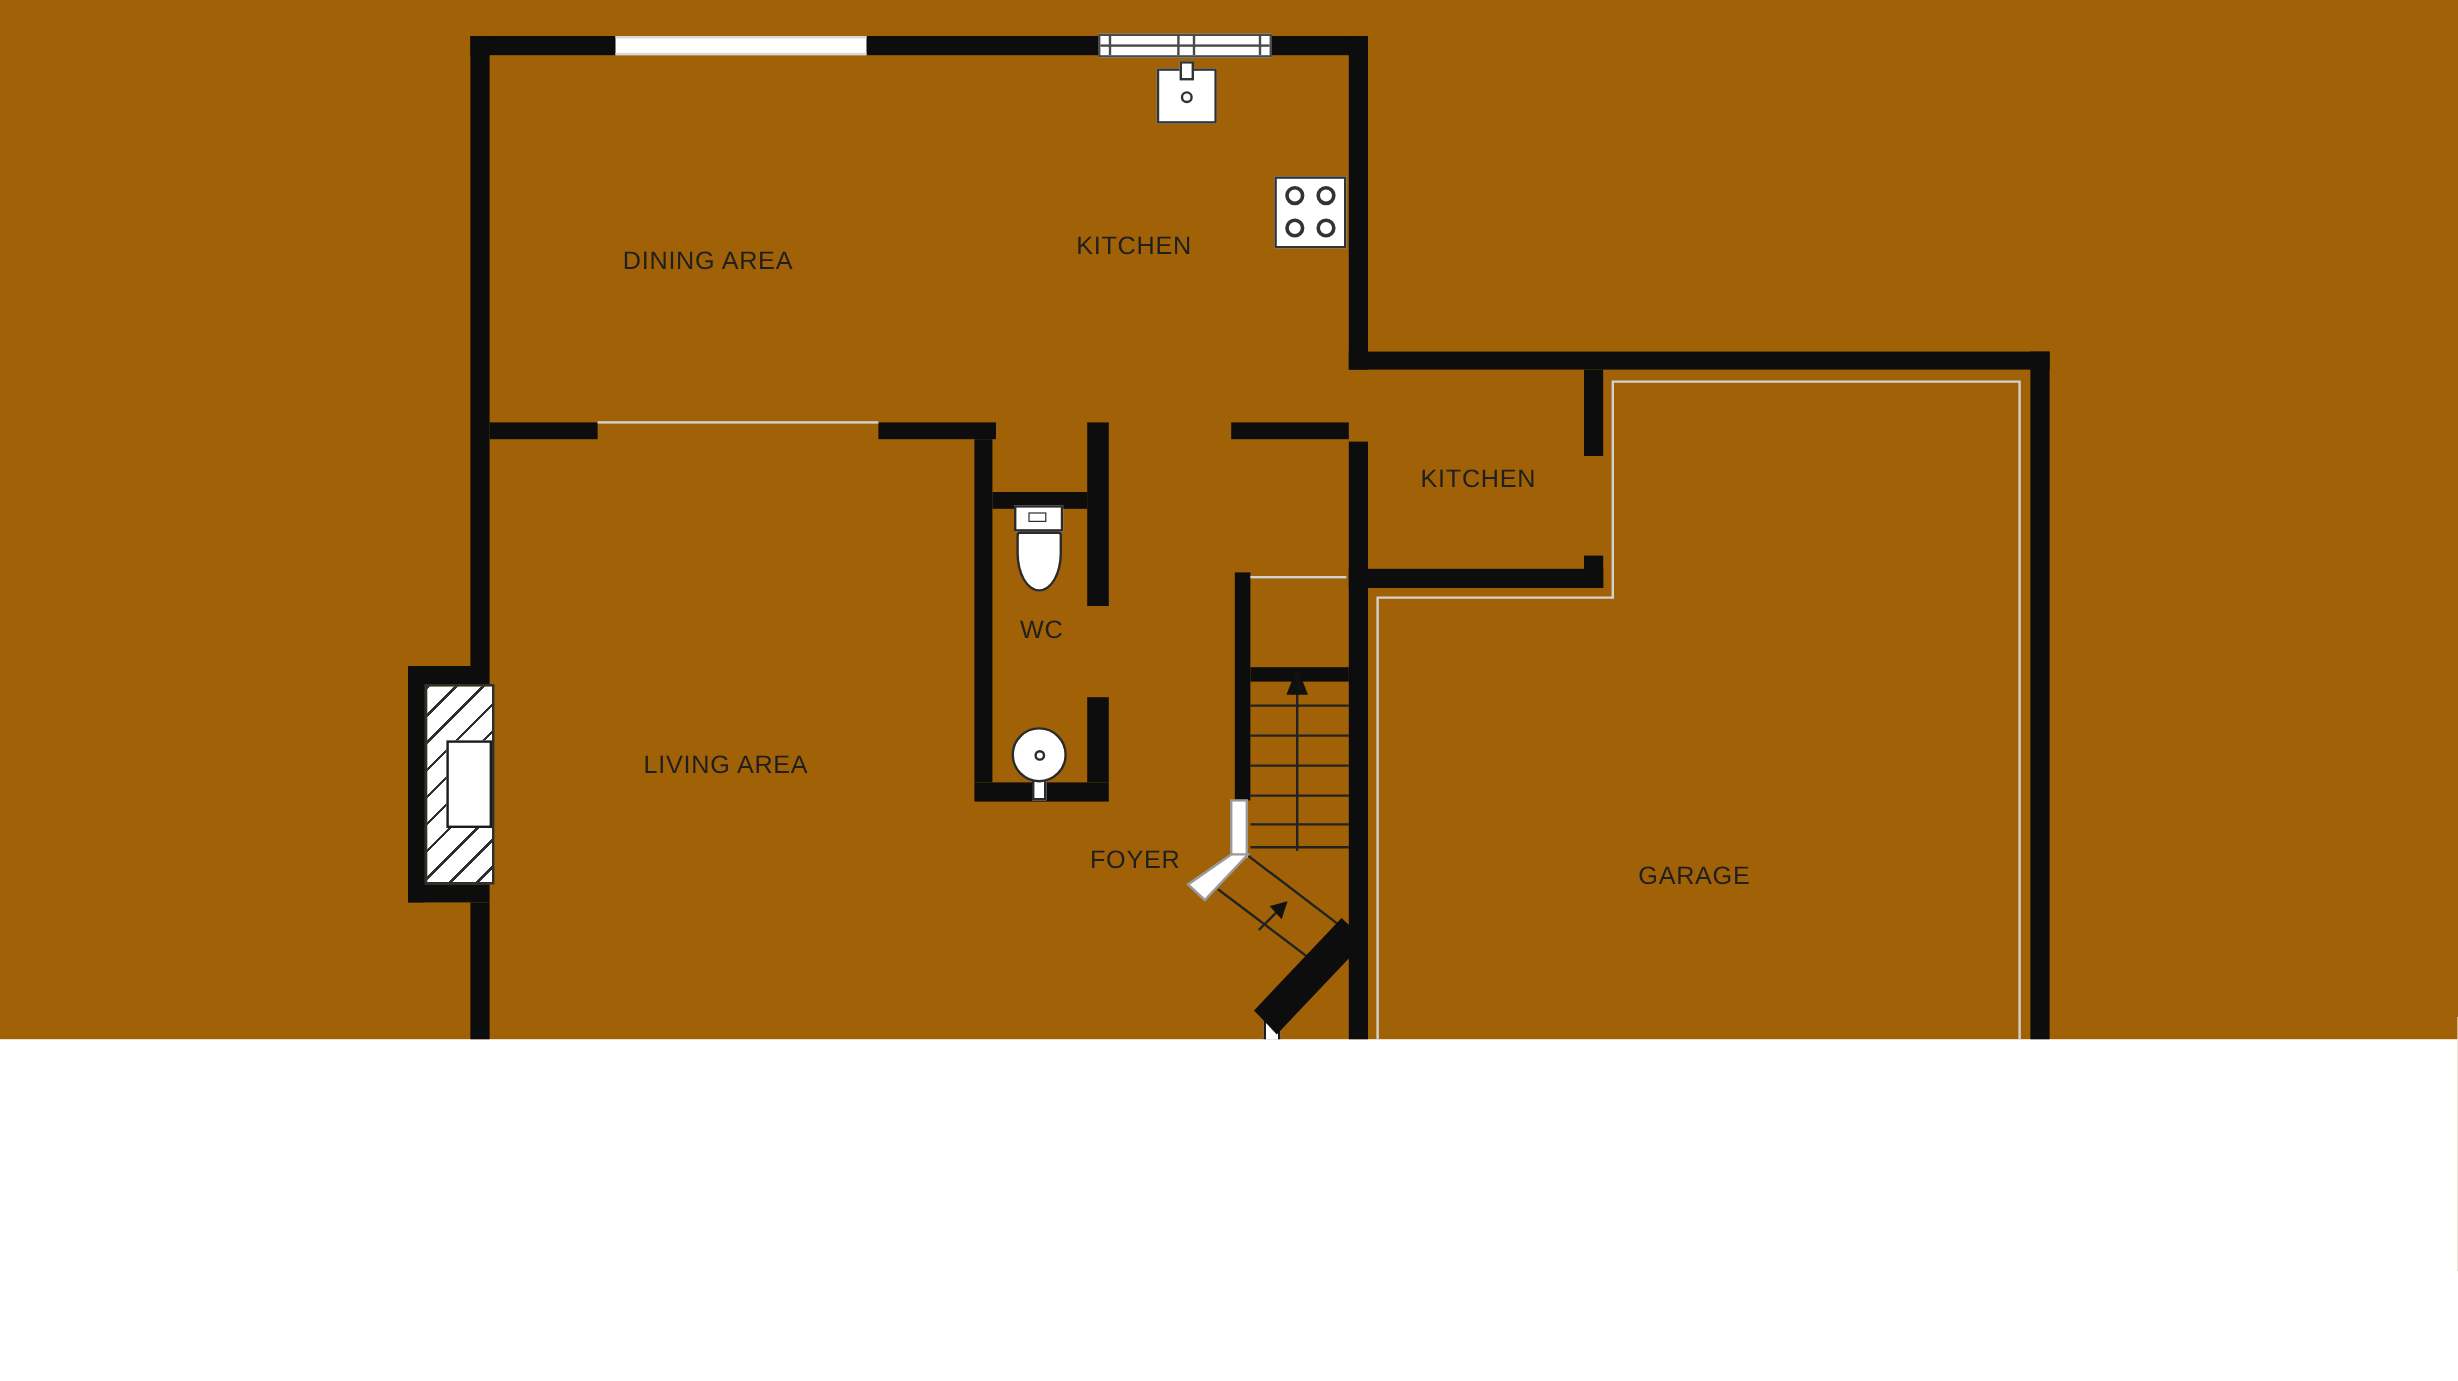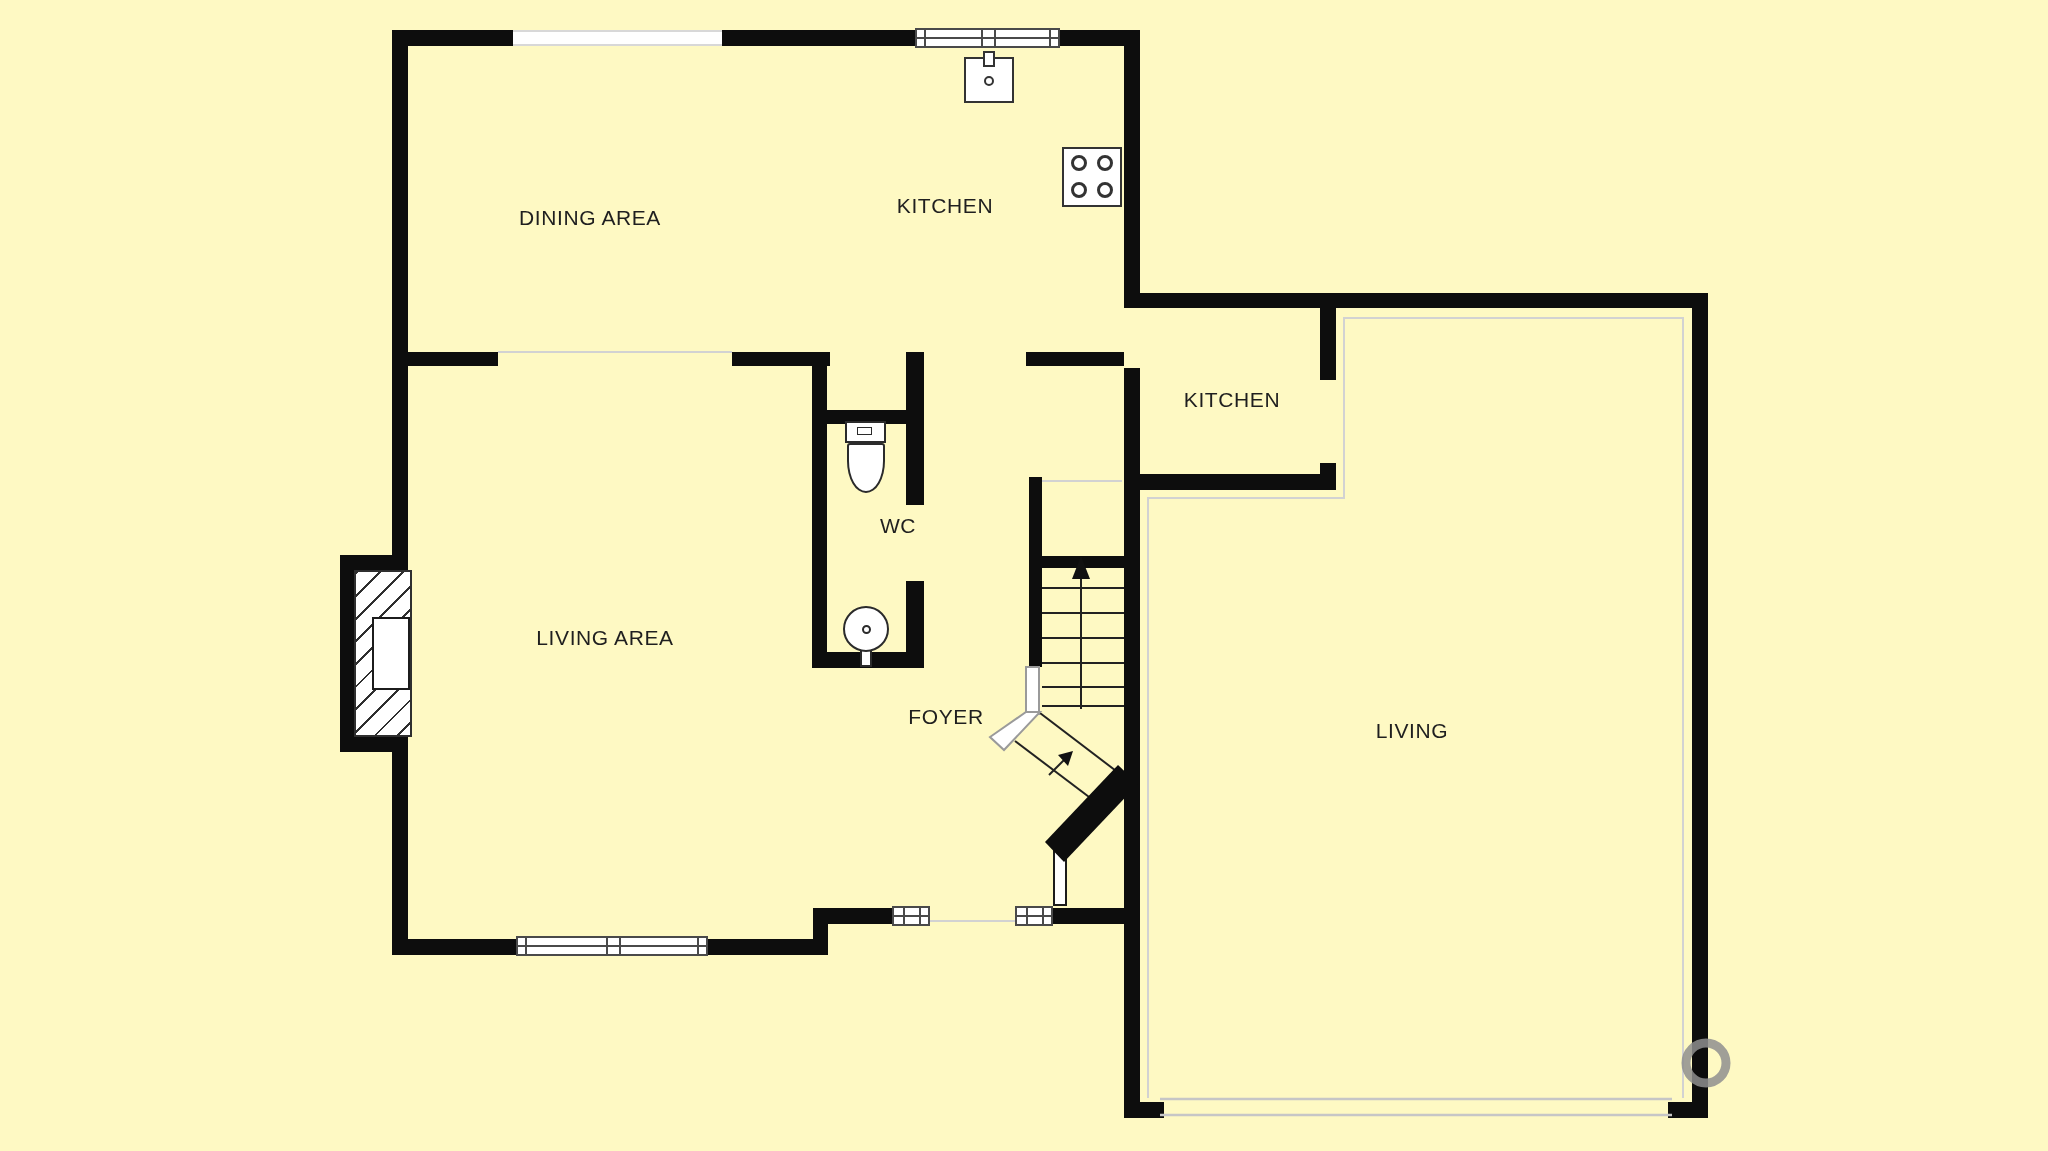--- a/index.html
+++ b/index.html
@@ -1,17 +1,17 @@
 <!DOCTYPE html>
 <html><head>
 <meta charset="utf-8">
 <style>
   html,body{margin:0;padding:0;background:#ffffff;}
   body{width:2048px;height:1151px;font-family:"Liberation Sans", sans-serif;}
-  .plan{position:relative;width:2048px;height:1151px;background:#fef9c3;overflow:hidden;}
+  .plan{position:relative;width:2048px;height:866px;background:#a16207;overflow:hidden;}
   .wall{position:absolute;background:#0d0d0d;}
   .thinline{position:absolute;background:#d2d2d2;}
   .window{position:absolute;background:#ffffff;border:2px solid #4a4a4a;box-sizing:border-box;}
   .window .hline{position:absolute;left:0;right:0;top:50%;margin-top:-1px;height:2px;background:#4a4a4a;}
   .window .vline{position:absolute;top:0;bottom:0;width:2px;background:#4a4a4a;}
   .gapwindow{position:absolute;background:#ffffff;border-top:2px solid #d8d8d8;border-bottom:2px solid #d8d8d8;box-sizing:border-box;}
   .fixture{position:absolute;background:#ffffff;border:2px solid #2b2b2b;box-sizing:border-box;}
   .ring{border-radius:50%;}
   .room-label{position:absolute;transform:translate(-50%,-50%);font-size:21px;letter-spacing:0.6px;color:#1f1f1f;white-space:nowrap;}
   svg.overlay{position:absolute;left:0;top:0;width:2048px;height:1151px;pointer-events:none;}
@@ -146,18 +146,18 @@
     <polygon points="1026,712 1040,712 1004,750 990,737" fill="#ffffff" stroke="#9a9a9a" stroke-width="2"></polygon>
 
     <polygon points="1118,765 1138,784 1064,862 1045,842" fill="#0d0d0d"></polygon>
 
     <circle cx="1706" cy="1063" r="20" fill="none" stroke="#8f8f8f" stroke-width="9" opacity="0.85"></circle>
   </svg>
 
   <div class="room-label" style="left:590px;top:218px;">DINING AREA</div>
   <div class="room-label" style="left:945px;top:206px;">KITCHEN</div>
   <div class="room-label" style="left:1232px;top:400px;">KITCHEN</div>
-  <div class="room-label" style="left:868px;top:526px;margin-left:30px;">WC</div>
+  <div class="room-label" style="left:868px;top:526px;">WC</div>
   <div class="room-label" style="left:605px;top:638px;">LIVING AREA</div>
   <div class="room-label" style="left:946px;top:717px;text-align:right;">FOYER</div>
-  <div class="room-label" style="left:1412px;top:731px;">LIVING</div>
+  <div class="room-label" style="left:1412px;top:731px;">GARAGE</div>
 
 </div>
 
 </body></html>

